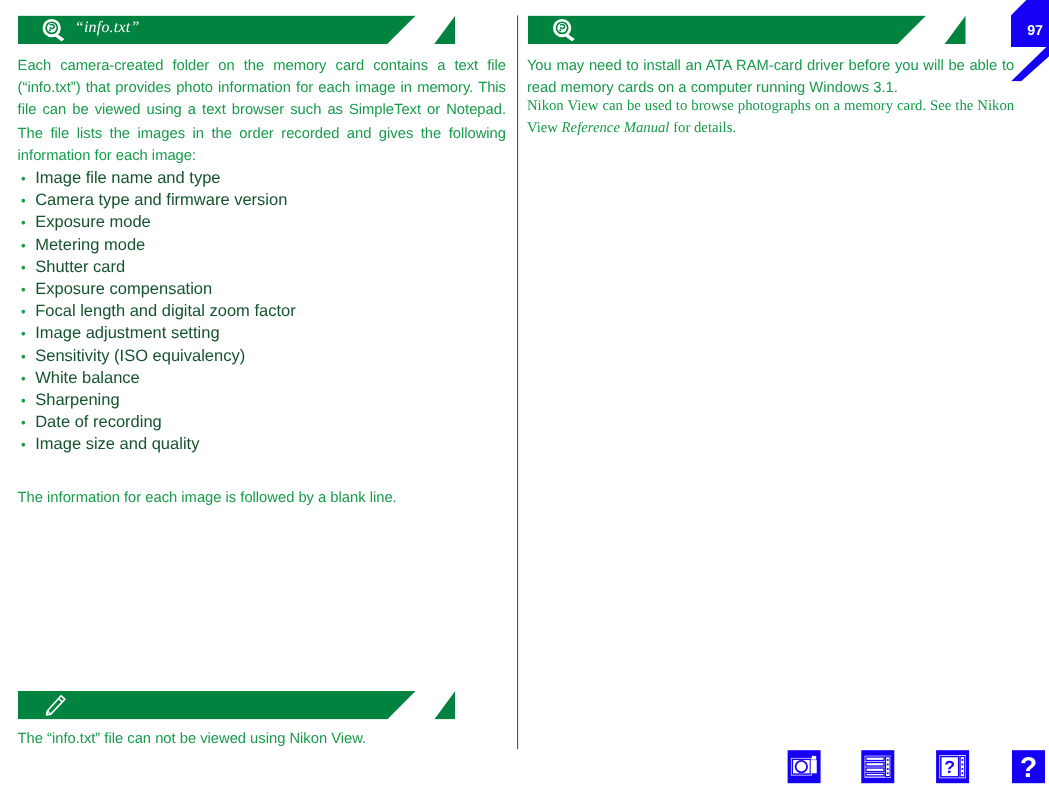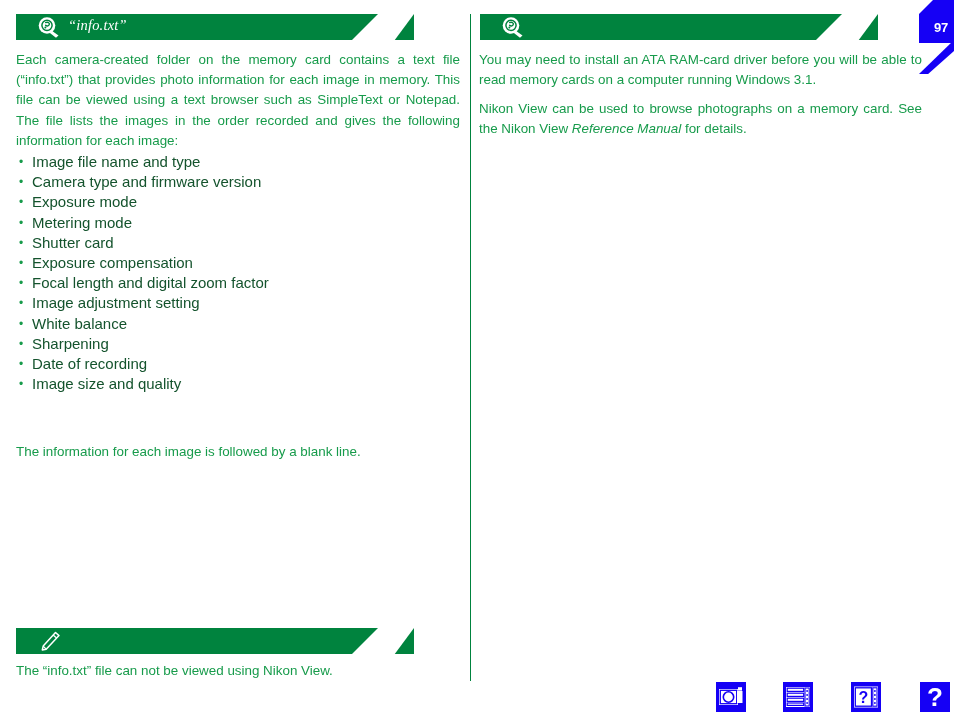--- a/index.html
+++ b/index.html
@@ -222,20 +222,21 @@
 
   <ul class="bullets">
     <li>Image file name and type</li>
     <li>Camera type and firmware version</li>
     <li>Exposure mode</li>
     <li>Metering mode</li>
     <li>Shutter card</li>
     <li>Exposure compensation</li>
     <li>Focal length and digital zoom factor</li>
     <li>Image adjustment setting</li>
+    <li>Sensitivity (ISO equivalency)</li>
     <li>White balance</li>
     <li>Sharpening</li>
     <li>Date of recording</li>
     <li>Image size and quality</li>
   </ul>
 
   <p class="body-text" style="left:16px; top:442px; width:444px; margin:0;">The information for each image is followed by a blank line.</p>
 
   <div class="banner" style="left:16px; top:628px; width:398px;">
     <div class="bar" style="width:362px;"></div>
@@ -266,21 +267,21 @@
         <path d="M9.6 6.6 c2.6 -0.9 4.3 0.6 3.6 2.2 c-0.6 1.4 -2.7 1.5 -3.6 0.4" fill="none" stroke="#00833E" stroke-width="1.4" stroke-linecap="round"></path>
         <circle cx="9.4" cy="11.6" r="1.0" fill="#00833E"></circle>
       </svg>
     </span>
 
     <span class="banner-title"></span>
   </div>
 
   <p class="body-text just" style="left:479px; top:50px; width:443px; margin:0;">You may need to install an ATA RAM-card driver before you will be able to read memory cards on a computer running Windows 3.1.</p>
 
-  <p class="body-text just" style="left:479px; top:99px; width:443px; margin:0;"><span>Nikon View can be used to browse photographs on a memory card.  See the Nikon View </span><em>Reference Manual</em><span> for details.</span></p>
+  <p class="body-text just" style="left:479px; top:86px; width:443px; margin:0;font-family:Liberation Serif, serif;"><span>Nikon View can be used to browse photographs on a memory card.  See the Nikon View </span><em>Reference Manual</em><span> for details.</span></p>
 
   <div class="side-tab"></div>
   <span class="side-tab-num">97</span>
   <div class="side-slash"></div>
   <div class="side-label">Connections: Connecting to a Computer</div>
 
   <div class="navbar">
 
     <div class="nav-btn" style="left:16px;">
       <svg viewBox="0 0 30 30" width="30" height="30" aria-hidden="true">

